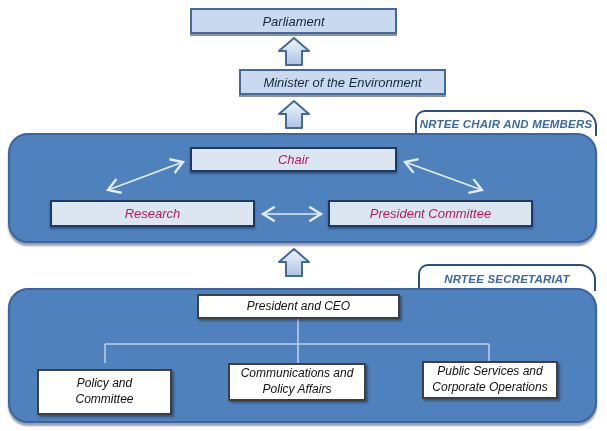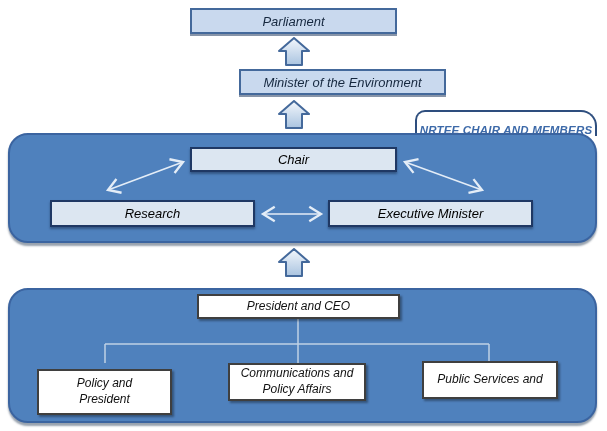--- a/index.html
+++ b/index.html
@@ -17,40 +17,40 @@
   .box{
     position:absolute;display:flex;align-items:center;justify-content:center;
     text-align:center;box-sizing:border-box;font-size:13px;color:#1b2432;
   }
   .box.lightblue{
     background:var(--light-box-fill);border:2px solid var(--light-box-border);
     box-shadow:0 2px 0 rgba(36,61,96,.55);color:#16283f;
   }
   .box.paleblue{
     background:var(--pale-box-fill);border:2px solid var(--pale-box-border);
-    box-shadow:0 2px 2px rgba(23,44,77,.5);color:#000000;
+    box-shadow:0 2px 2px rgba(23,44,77,.5);color:#be185d;
   }
   .box.white{
     background:#ffffff;border:2px solid #3f3f3f;
     box-shadow:2px 2px 2px rgba(0,0,0,.35);color:#111;font-size:12px;line-height:1.3;
   }
   .box.white .two-line{display:flex;flex-direction:column;}
   .panel{
     position:absolute;left:8px;width:589px;box-sizing:border-box;
     background:var(--panel-fill);border:2px solid var(--panel-border);
     border-radius:20px;box-shadow:0 3px 2px rgba(27,48,76,.45);
   }
   .panel1{top:133px;height:110px;}
   .panel2{top:288px;height:135px;}
   .tab{
     position:absolute;box-sizing:border-box;background:#ffffff;
     border:2px solid var(--tab-border);border-bottom:none;
     border-radius:10px 16px 0 0;color:var(--tab-text);
     font-weight:bold;font-size:11.5px;letter-spacing:.2px;
-    display:flex;align-items:flex-end;justify-content:center;
+    display:flex;align-items:center;justify-content:center;
   }
   .tab1{left:415px;top:110px;width:182px;height:26px;}
   .tab2{left:418px;top:264px;width:178px;height:27px;}
   .blockarrow{position:absolute;width:34px;height:30px;}
   .layer{position:absolute;left:0;top:0;}
 </style>
 </head>
 <body>
 
 <div class="canvas">
@@ -100,62 +100,66 @@
       <line x1="253" y1="79" x2="311" y2="79" stroke="#e4edf7" stroke-width="1.6" marker-start="url(#da)" marker-end="url(#da)"></line>
     </svg>
 
     <div class="box paleblue" style="left:180px;top:12px;width:207px;height:25px;">
       <span>Chair</span>
     </div>
     <div class="box paleblue" style="left:40px;top:65px;width:205px;height:27px;">
       <span>Research</span>
     </div>
     <div class="box paleblue" style="left:318px;top:65px;width:205px;height:27px;">
-      <span>Executive Minister</span>
+      <span>President Committee</span>
     </div>
   </div>
 
   <svg class="blockarrow" style="left:277px;top:248px;" viewBox="0 0 34 30">
     <defs>
         <linearGradient id="ag3" x1="0" y1="0" x2="0" y2="1">
       <stop offset="0" stop-color="#f3f7fc"></stop>
           <stop offset="1" stop-color="#aac4e0"></stop>
     </linearGradient>
       </defs>
     <polygon points="17,1 32,14 25,14 25,28 9,28 9,14 2,14" fill="url(#ag3)" stroke="#44699b" stroke-width="2" stroke-linejoin="round"></polygon>
   </svg>
 
+  <div class="tab tab2">
+    <span>NRTEE SECRETARIAT</span>
+  </div>
 
   <div class="panel panel2">
 
     <svg class="layer" width="585" height="131" viewBox="0 0 585 131">
       <path d="M288,28 V73" stroke="#bfd2e6" stroke-width="1.5" fill="none"></path>
       <path d="M95,54 H479" stroke="#bfd2e6" stroke-width="1.5" fill="none"></path>
       <path d="M95,54 V73" stroke="#bfd2e6" stroke-width="1.5" fill="none"></path>
       <path d="M479,54 V71" stroke="#bfd2e6" stroke-width="1.5" fill="none"></path>
     </svg>
 
     <div class="box white" style="left:187px;top:4px;width:203px;height:25px;">
       <span>President and CEO</span>
     </div>
 
     <div class="box white" style="left:27px;top:79px;width:135px;height:46px;justify-content:center;">
       <span class="two-line">
         <span>Policy and</span>
-        <span>President</span>
+        <span>Committee</span>
       </span>
     </div>
 
     <div class="box white" style="left:218px;top:73px;width:138px;height:38px;">
       <span class="two-line">
         <span>Communications and</span>
         <span>Policy Affairs</span>
       </span>
     </div>
 
     <div class="box white" style="left:412px;top:71px;width:136px;height:38px;">
       <span class="two-line">
         <span>Public Services and</span>
+        <span>Corporate Operations</span>
       </span>
     </div>
   </div>
 
 </div>
 
 </body></html>

